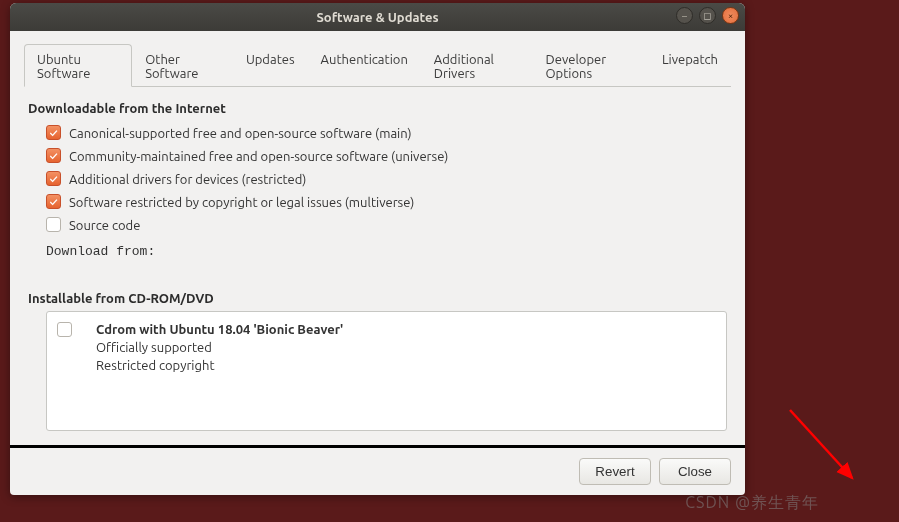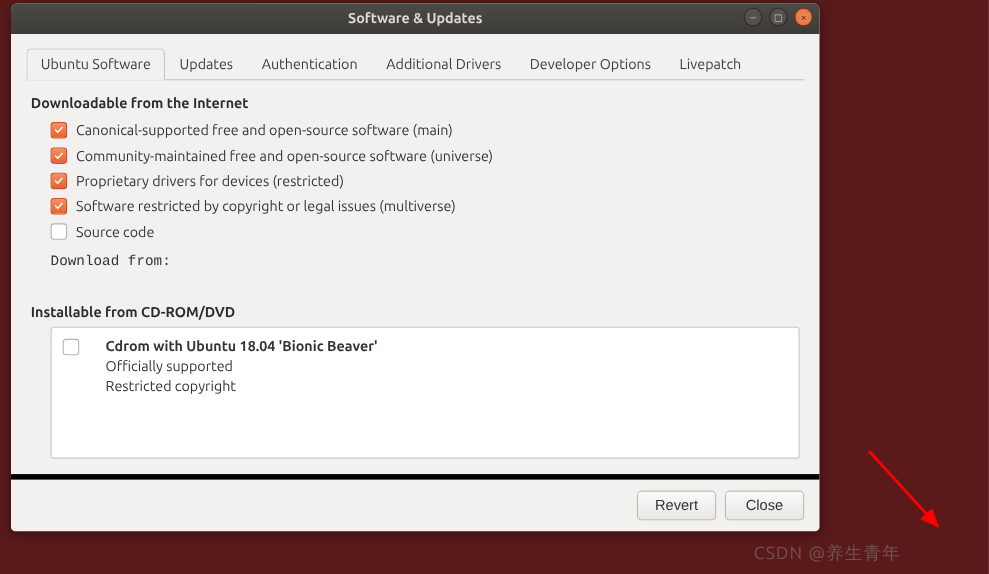--- a/index.html
+++ b/index.html
@@ -134,21 +134,21 @@
   background: #fff;
   border: 1px solid #c7c7c3;
   border-radius: 3px;
   padding: 8px 10px;
   height: 120px;
 }
 .cdrom-item { display:flex; align-items:flex-start; gap:24px; }
 .cdrom-text { color:#333; line-height:1.4; }
 .cdrom-text .bold { font-weight: bold; }
 .footer {
-  border-top: 5px solid #000000;
+  border-top: 3px solid #000000;
   margin: 10px -14px -10px -14px;
   padding: 10px 14px;
   display: flex;
   justify-content: flex-end;
   gap: 8px;
 }
 .btn {
   min-width: 72px;
   padding: 5px 14px;
   background: linear-gradient(#fafaf9,#e8e7e3);
@@ -179,41 +179,42 @@
     <div class="window-controls">
       <div class="wc wc-min">–</div>
       <div class="wc wc-max">◻</div>
       <div class="wc wc-close">×</div>
     </div>
   </div>
 
   <div class="content">
     <div class="tabs">
       <div class="tab active">Ubuntu Software</div>
+      <div class="tab">Other Software</div>
       <div class="tab">Updates</div>
       <div class="tab">Authentication</div>
       <div class="tab">Additional Drivers</div>
       <div class="tab">Developer Options</div>
       <div class="tab">Livepatch</div>
     </div>
 
     <div class="pane">
       <div class="section-head">Downloadable from the Internet</div>
 
       <div class="chk-row">
         <span class="chk checked">✓</span>
         <span>Canonical-supported free and open-source software (main)</span>
       </div>
       <div class="chk-row">
         <span class="chk checked">✓</span>
         <span>Community-maintained free and open-source software (universe)</span>
       </div>
       <div class="chk-row">
         <span class="chk checked">✓</span>
-        <span>Proprietary drivers for devices (restricted)</span>
+        <span>Additional drivers for devices (restricted)</span>
       </div>
       <div class="chk-row">
         <span class="chk checked">✓</span>
         <span>Software restricted by copyright or legal issues (multiverse)</span>
       </div>
       <div class="chk-row">
         <span class="chk"></span>
         <span>Source code</span>
       </div>
 

